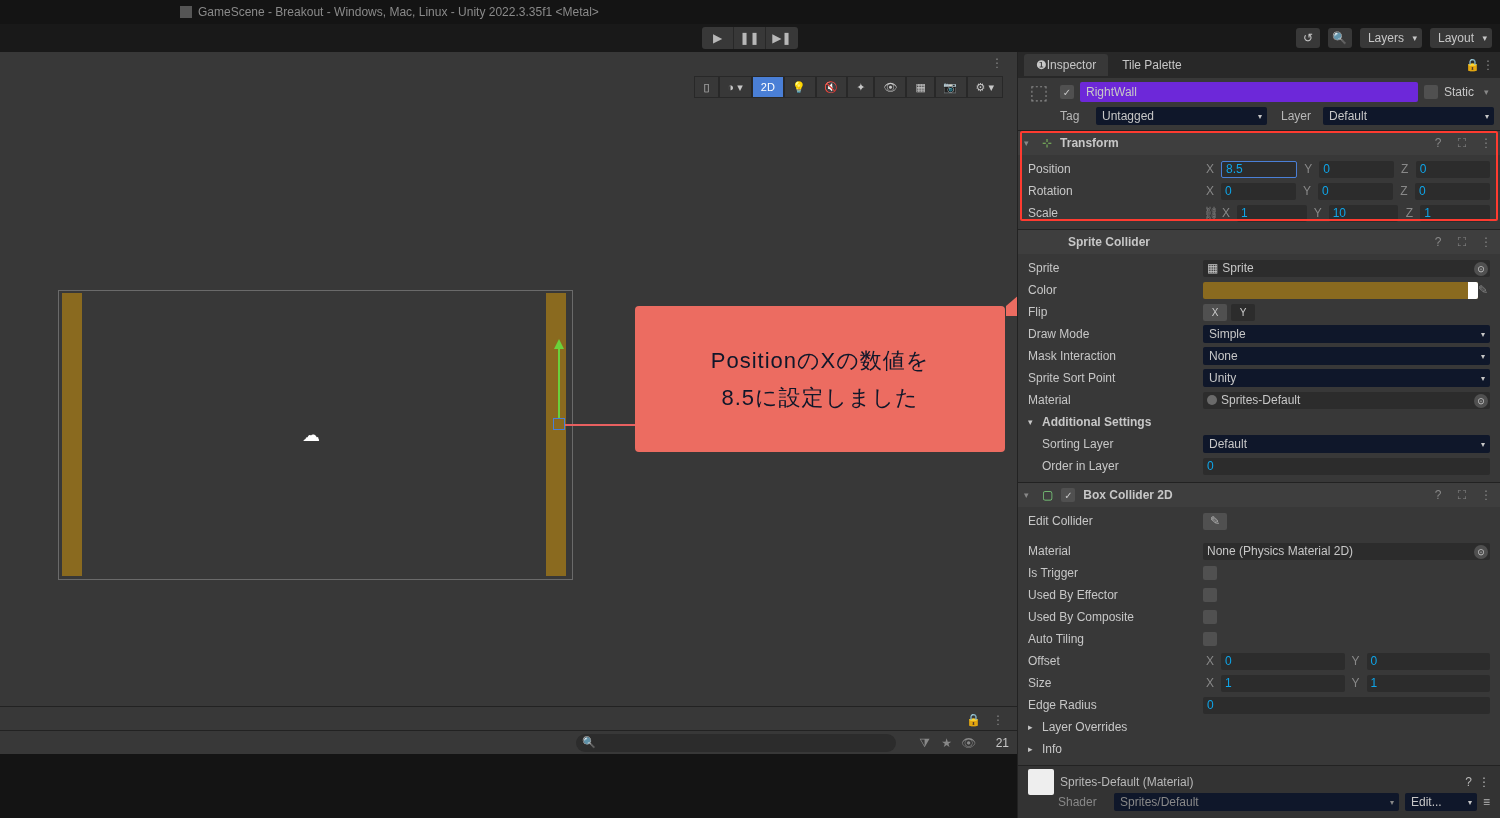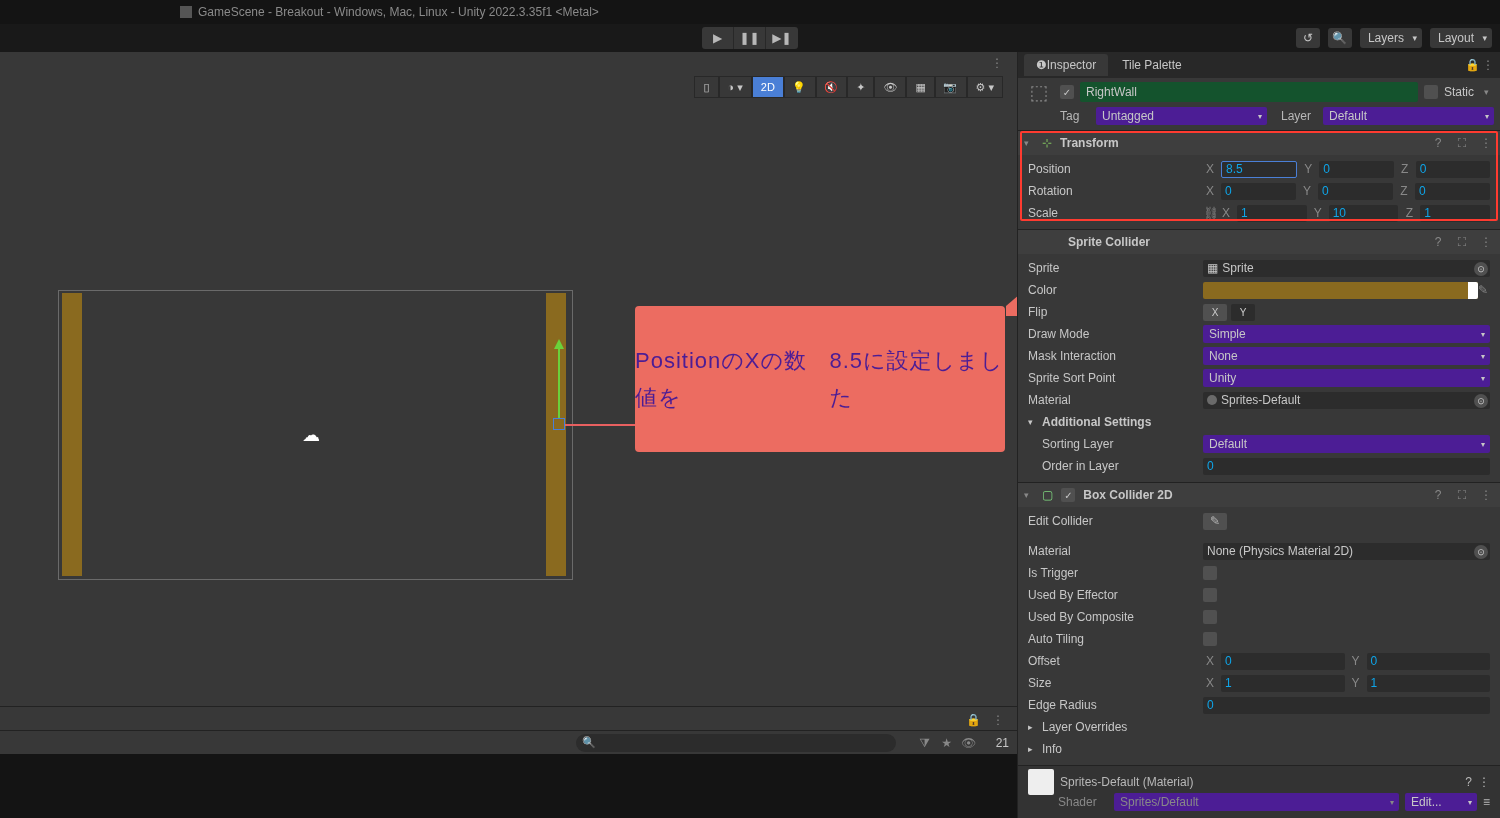--- a/index.html
+++ b/index.html
@@ -23,43 +23,43 @@
 .scene-tb-btn { height:22px; background:#383838; padding:0 8px; display:flex; align-items:center; color:#c7c7c7; font-size:11px; border:1px solid #282828; cursor:pointer; gap:4px;}
 .scene-overlay { position:absolute; left:58px; top:238px; width:515px; height:290px; border:1px solid #6a6a6a; background:#383838;}
 .wall { position:absolute; background:#8a6a1f; }
 .wall.left { left:62px; top:241px; width:20px; height:283px;}
 .wall.right { left:546px; top:241px; width:20px; height:283px;}
 .camera-icon { position:absolute; left:302px; top:372px; color:#fff; font-size:18px;}
 .gizmo-y { position:absolute; left:558px; top:290px; width:2px; height:76px; background:#6ad13b; }
 .gizmo-y::before { content:""; position:absolute; top:-8px; left:-4px; border:5px solid transparent; border-bottom:10px solid #6ad13b; }
 .gizmo-center { position:absolute; left:553px; top:366px; width:12px; height:12px; border:1px solid #4a7fd6; }
 .gizmo-x { position:absolute; left:565px; top:372px; width:436px; height:2px; background:#e86060; }
-.callout { position:absolute; left:635px; top:254px; width:370px; height:146px; background:#ec6c61; border-radius:4px; color:#4c1d95; font-size:22px; display:flex; flex-direction:row; justify-content:center; align-items:center; line-height:1.7; letter-spacing:1px;}
+.callout { position:absolute; left:635px; top:254px; width:370px; height:146px; background:#ec6c61; border-radius:4px; color:#0f172a; font-size:22px; display:flex; flex-direction:column; justify-content:center; align-items:center; line-height:1.7; letter-spacing:1px;}
 svg.tail { position:absolute; left:998px; top:134px; }
 .console-strip { height:24px; background:#383838; border-top:1px solid #222;}
 .search-strip { height:24px; background:#383838; border-top:1px solid #222; display:flex; align-items:center; padding:0 8px; gap:8px;}
 .search-strip .vsep{flex:1;}
 .mini-icon{width:18px;height:18px;display:flex;align-items:center;justify-content:center;color:#888;cursor:pointer;}
 .search-box { background:#2c2c2c; border-radius:10px; height:18px; width:320px; position:relative;}
 .search-box .mag{position:absolute;left:6px;top:2px;color:#888;font-size:11px;}
 .status-icons { display:flex; gap:4px; align-items:center;}
 .blackbar { height:64px; background:#141414; }
 
 .inspector { width:483px; background:#383838; display:flex; flex-direction:column; border-left:1px solid #222;}
 .insp-tabs { height:26px; background:#282828; display:flex; align-items:center; padding:0 6px; gap:2px;}
 .insp-tab { height:22px; padding:0 12px; display:flex; align-items:center; color:#c7c7c7; cursor:pointer; border-radius:3px 3px 0 0;}
 .insp-tab.active { background:#383838;}
 .insp-tabs .spacer{flex:1;}
 .insp-head { padding:4px 6px; display:flex; flex-direction:column; gap:4px;}
 .row { display:flex; align-items:center; gap:6px; height:20px;}
 .cube-icon { width:30px; height:30px; color:#888; display:flex; align-items:center; justify-content:center; font-size:20px;}
-.name-field { flex:1; background:#14532d; height:20px; border-radius:2px; padding:0 6px; color:#c7c7c7; display:flex; align-items:center;}
+.name-field { flex:1; background:#6d28d9; height:20px; border-radius:2px; padding:0 6px; color:#c7c7c7; display:flex; align-items:center;}
 .static-lbl{color:#c7c7c7; padding-right:4px;}
 .cbox { width:14px; height:14px; background:#505050; border-radius:2px; display:inline-flex; align-items:center; justify-content:center; color:#c7c7c7; font-size:10px; cursor:pointer;}
-.dd { background:#4c1d95; height:18px; border-radius:2px; padding:0 18px 0 6px; display:flex; align-items:center; color:#c7c7c7; position:relative; cursor:pointer;}
+.dd { background:#0f172a; height:18px; border-radius:2px; padding:0 18px 0 6px; display:flex; align-items:center; color:#c7c7c7; position:relative; cursor:pointer;}
 .dd::after{content:"▾";position:absolute;right:5px;font-size:8px;}
 .insp-body { flex:1; overflow-y:auto;}
 .component { border-top:1px solid #222;}
 .comp-head { height:24px; display:flex; align-items:center; padding:0 6px; gap:8px; background:#3e3e3e;}
 .comp-head .title{font-weight:600;color:#c7c7c7;}
 .comp-head .spacer{flex:1;}
 .comp-head .hicon{cursor:pointer;color:#888;width:16px;text-align:center;}
 .comp-body { padding:4px 10px 6px 10px; display:flex; flex-direction:column; gap:2px;}
 .prop-row { display:flex; align-items:center; height:20px;}
 .prop-label { width:175px; color:#c7c7c7; display:flex; align-items:center; gap:6px;text-align:right;}

